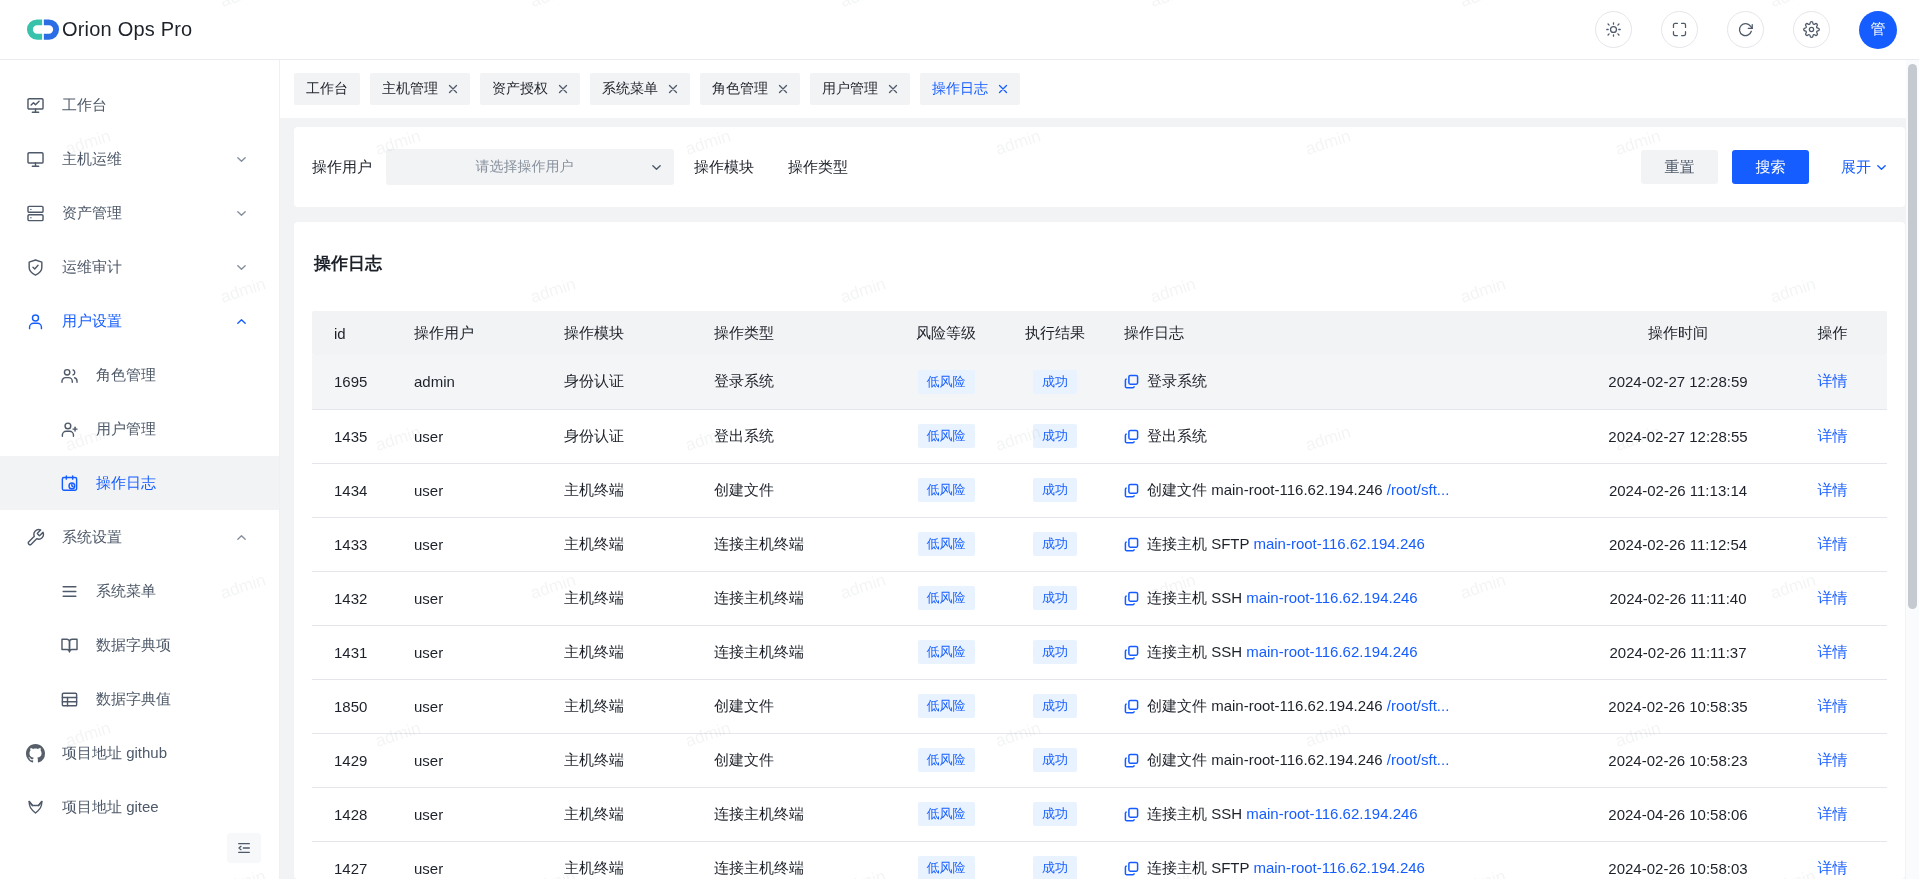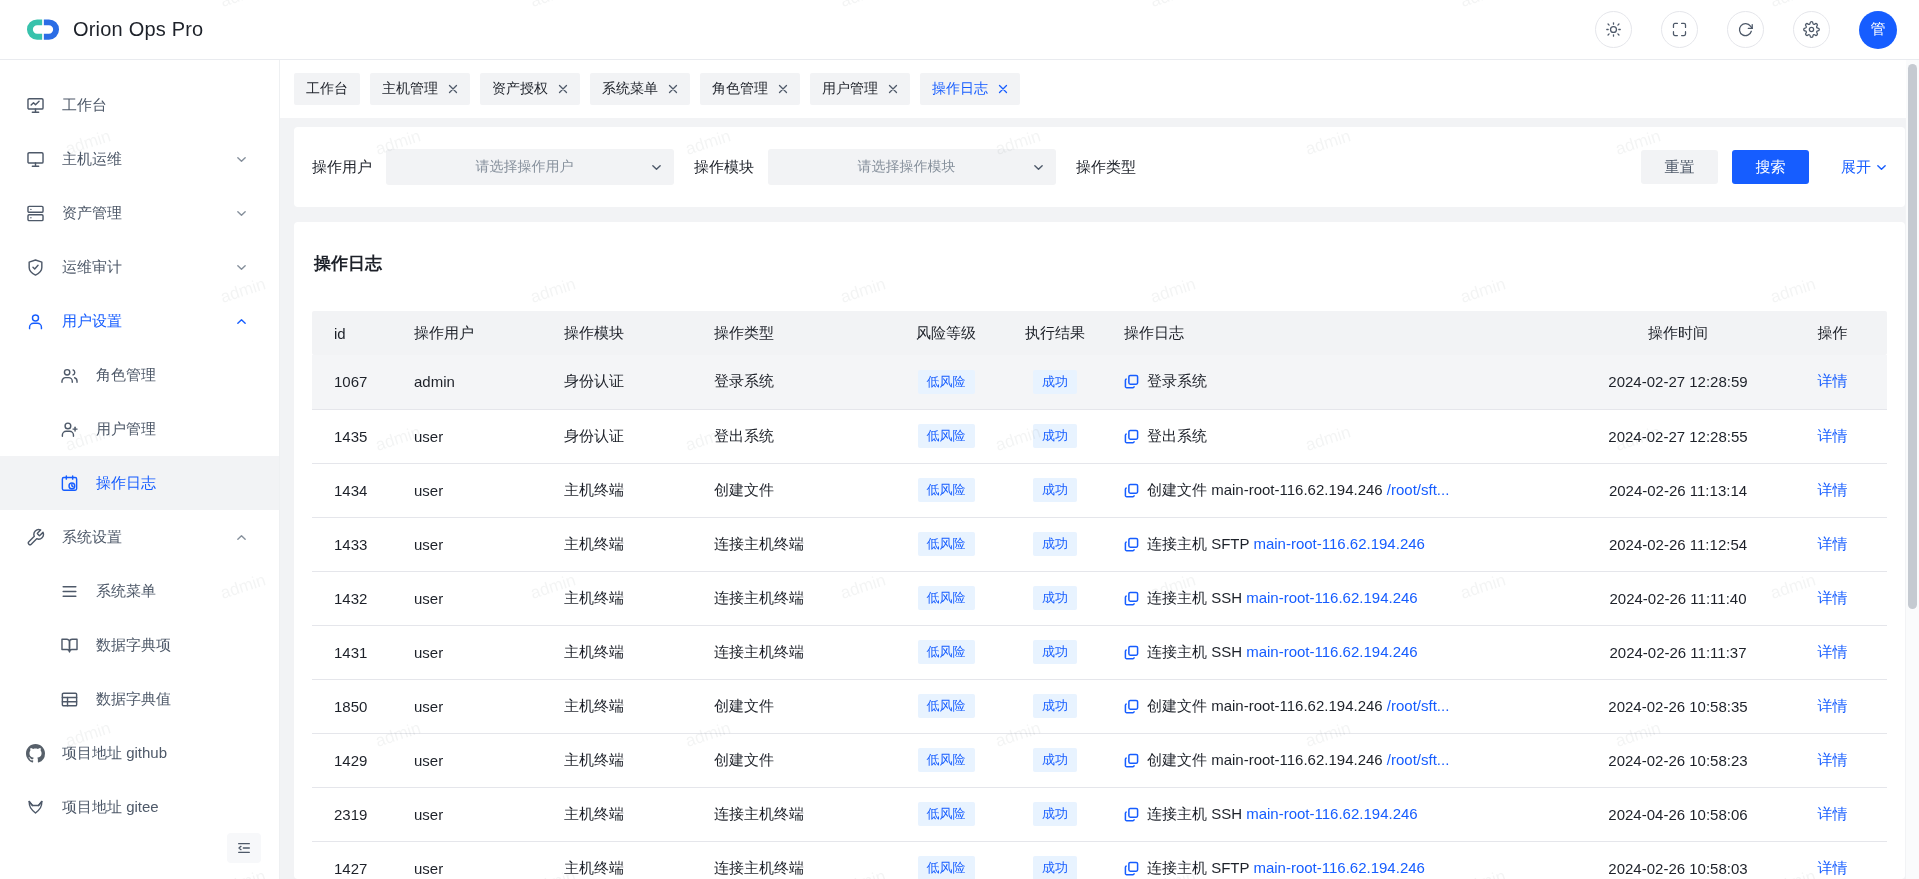--- a/index.html
+++ b/index.html
@@ -7,21 +7,21 @@
   body {
     font-family: "Liberation Sans","DejaVu Sans",sans-serif;
     background:#f2f3f5; color:#1d2129; position:relative; font-size:15px;
   }
   
   .header {
     position:fixed; top:0; left:0; width:1919px; height:60px; background:#fff;
     border-bottom:1px solid #e9ebef; display:flex; align-items:center;
     padding:0 22px 0 24px; z-index:20;
   }
-  .logo { display:flex; align-items:center; gap:11px; }
+  .logo { display:flex; align-items:center; gap:0; }
   .logo-title { font-size:20px; font-weight:500; color:#1d2129; letter-spacing:.2px; }
   .header-right { margin-left:auto; display:flex; align-items:center; gap:29px; }
   #header-actions { display:flex; align-items:center; gap:29px; }
   .hbtn {
     width:37px; height:37px; border-radius:50%; border:1px solid #e5e6eb; background:#fff;
     color:#4e5969; display:flex; align-items:center; justify-content:center; cursor:pointer;
   }
   .hbtn svg { width:17px; height:17px; }
   .avatar {
     width:38px; height:38px; border-radius:50%; background:#165DFF; color:#fff;
@@ -416,28 +416,20 @@
               <span class="f-placeholder">请选择操作用户</span>
               <span class="f-caret">
                 <svg width="11" height="11" viewBox="0 0 12 12">
                   <path d="M2 4l4 4 4-4" fill="none" stroke="currentColor" stroke-width="1.5" stroke-linecap="round" stroke-linejoin="round"></path>
                 </svg>
               </span>
             </div>
           </div>
           <div class="f-field">
             <span class="f-label">操作模块</span>
-            <div class="f-select">
-              <span class="f-placeholder">请选择操作模块</span>
-              <span class="f-caret">
-                <svg width="11" height="11" viewBox="0 0 12 12">
-                  <path d="M2 4l4 4 4-4" fill="none" stroke="currentColor" stroke-width="1.5" stroke-linecap="round" stroke-linejoin="round"></path>
-                </svg>
-              </span>
-            </div>
           </div>
           <div class="f-field">
             <span class="f-label">操作类型</span>
           </div>
         </div>
       <div class="filter-actions">
         <button class="btn btn-reset">重置</button>
         <button class="btn btn-search">搜索</button>
         <a class="expand-link">
           <span>展开</span>
@@ -472,21 +464,21 @@
               <th>操作类型</th>
               <th class="col-center">风险等级</th>
               <th class="col-center">执行结果</th>
               <th>操作日志</th>
               <th class="col-center">操作时间</th>
               <th class="col-center">操作</th>
             </tr>
           </thead>
         <tbody id="log-tbody">
             <tr class="highlighted">
-              <td>1067</td>
+              <td>1695</td>
               <td>admin</td>
               <td>身份认证</td>
               <td>登录系统</td>
               <td class="col-center"><span class="badge">低风险</span></td>
               <td class="col-center"><span class="badge">成功</span></td>
               <td>
                 <span class="log-cell">
                   <span class="copy-icon">
                     <svg width="15" height="15" viewBox="0 0 16 16">
                       <rect x="5.2" y="1.5" width="9.3" height="9.3" rx="1.5" fill="none" stroke="currentColor" stroke-width="1.6"></rect>
@@ -640,21 +632,21 @@
                       <path d="M10.8 13.2v-.2M10.8 13.2a1.4 1.4 0 0 1-1.4 1.4H2.9a1.4 1.4 0 0 1-1.4-1.4V6.7a1.4 1.4 0 0 1 1.4-1.4" fill="none" stroke="currentColor" stroke-width="1.6"></path>
                     </svg>
                   </span>
                   <span class="log-text">创建文件 main-root-116.62.194.246 <a class="inline-link">/root/sft...</a></span>
                 </span>
               </td>
               <td class="col-center">2024-02-26 10:58:23</td>
               <td class="col-center"><a class="detail-link">详情</a></td>
             </tr>
             <tr>
-              <td>2319</td>
+              <td>1428</td>
               <td>user</td>
               <td>主机终端</td>
               <td>连接主机终端</td>
               <td class="col-center"><span class="badge">低风险</span></td>
               <td class="col-center"><span class="badge">成功</span></td>
               <td>
                 <span class="log-cell">
                   <span class="copy-icon">
                     <svg width="15" height="15" viewBox="0 0 16 16">
                       <rect x="5.2" y="1.5" width="9.3" height="9.3" rx="1.5" fill="none" stroke="currentColor" stroke-width="1.6"></rect>

